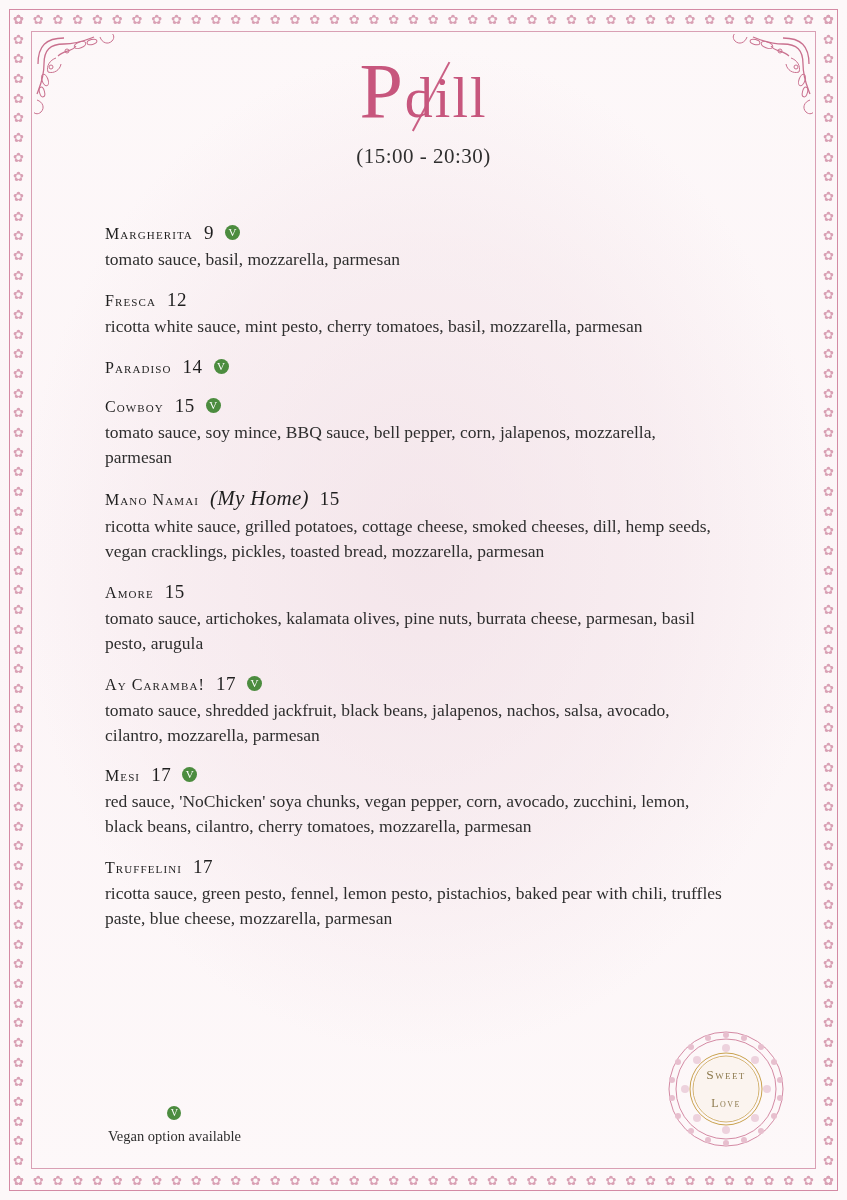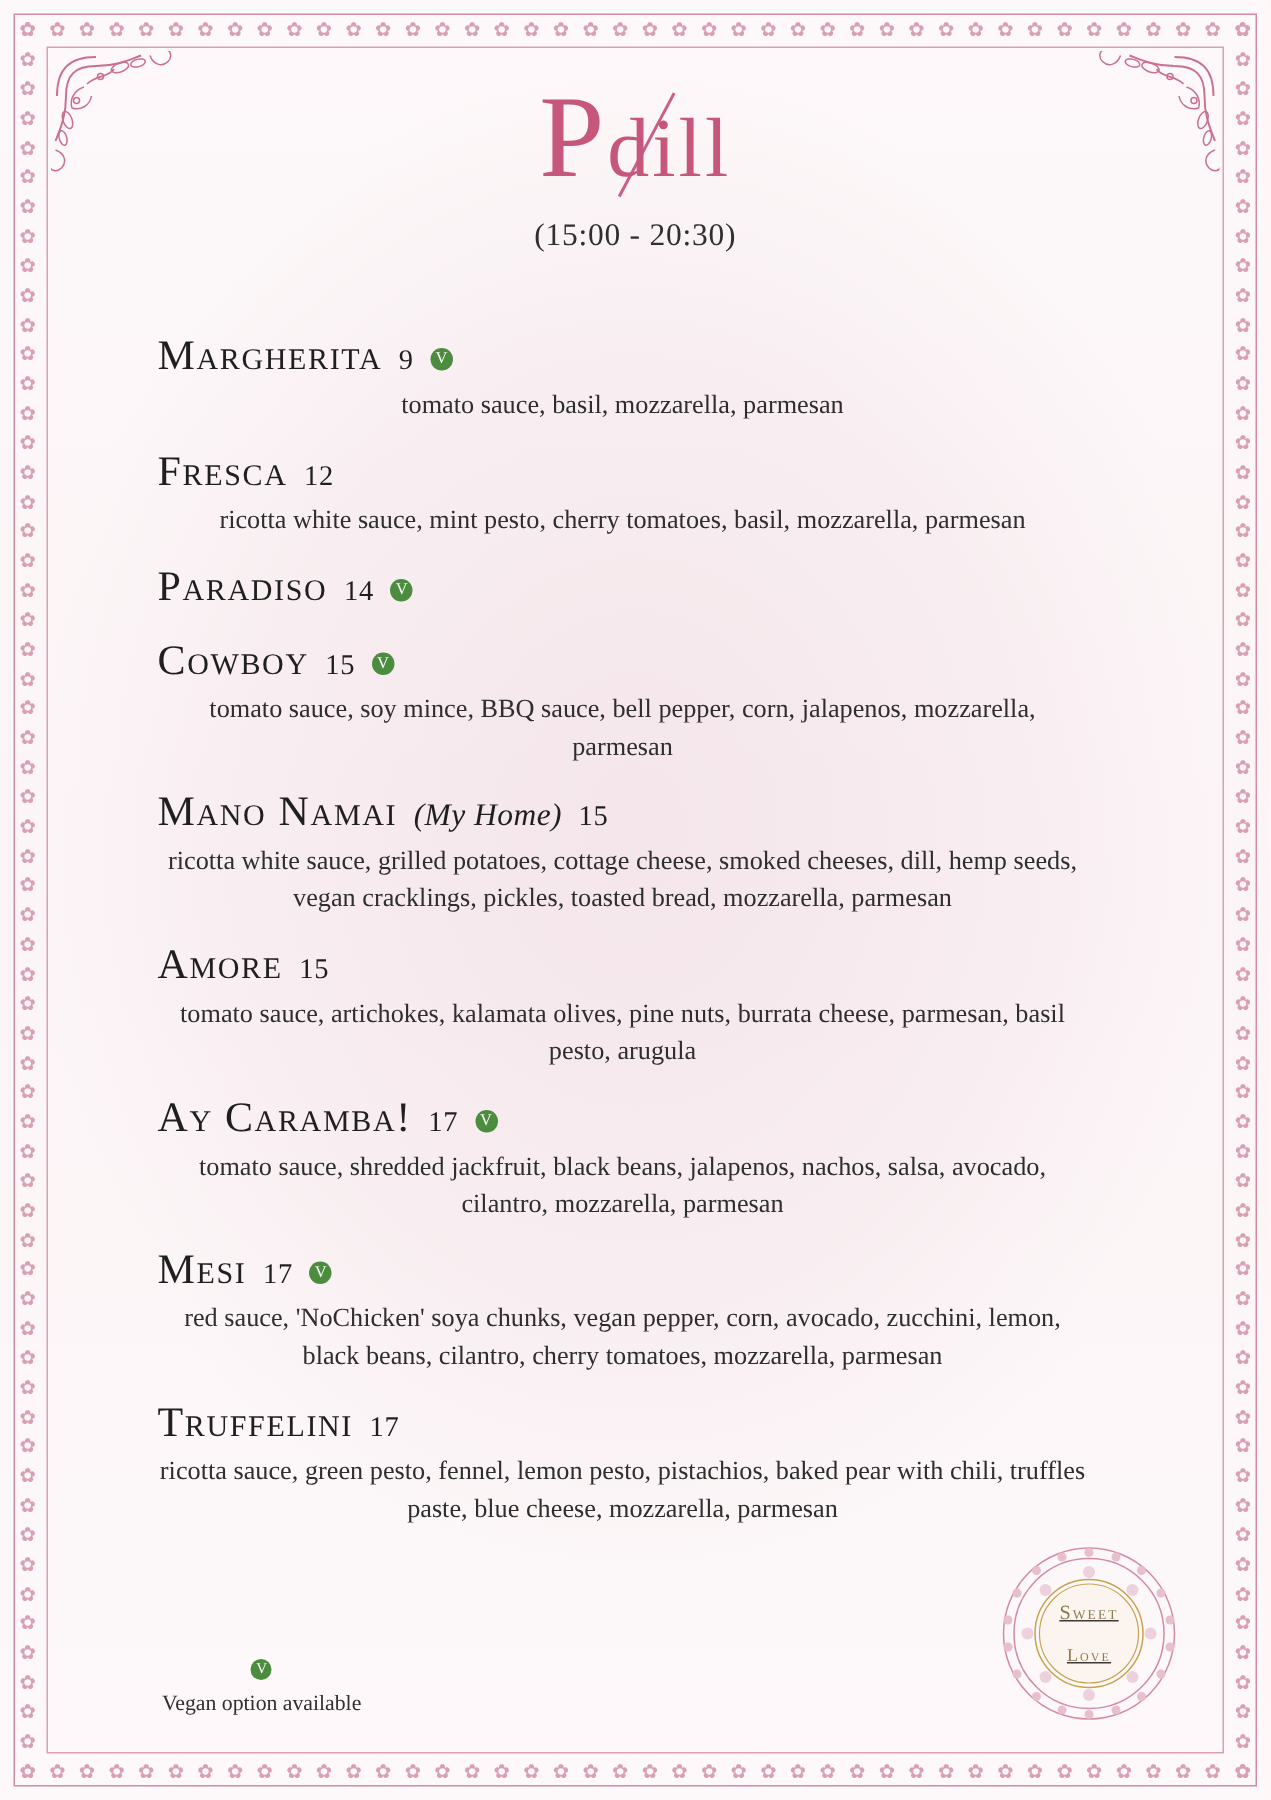--- a/index.html
+++ b/index.html
@@ -121,21 +121,21 @@
     top: 222px;
   }
   .item { margin-bottom: 17px; }
   .item-head {
     display: flex;
     align-items: baseline;
     gap: 11px;
     margin-bottom: 3px;
   }
   .item-name {
-    font-size: 28px;
+    font-size: 16px;
     color: #1f1f1f;
     letter-spacing: 1.1px;
     font-variant: small-caps;
     text-transform: capitalize;
     white-space: nowrap;
   }
   .item-sub {
     font-size: 21px;
     font-style: italic;
     color: #1f1f1f;
@@ -164,21 +164,20 @@
     font-size: 11px;
     line-height: 16px;
     color: #fff;
     font-family: "Liberation Serif", serif;
   }
   .item-desc {
     font-size: 17.5px;
     line-height: 1.42;
     color: #2e2e2e;
     max-width: 620px;
-    text-align: center;
   }
 
   
   .footer-note {
     position: absolute;
     left: 108px;
     bottom: 55px;
     display: flex;
     align-items: center;
     gap: 9px;
@@ -198,21 +197,20 @@
   }
   .stamp svg { display: block; }
   .stamp-text {
     position: absolute;
     inset: 0;
     display: flex;
     flex-direction: column;
     align-items: center;
     justify-content: center;
     gap: 13px;
-    text-decoration: underline;
   }
   .stamp-text .l1 {
     font-size: 13.5px;
     color: #8d7a4e;
     letter-spacing: 1.4px;
     font-variant: small-caps;
   }
   .stamp-text .l2 {
     font-size: 12px;
     color: #8d7a4e;

